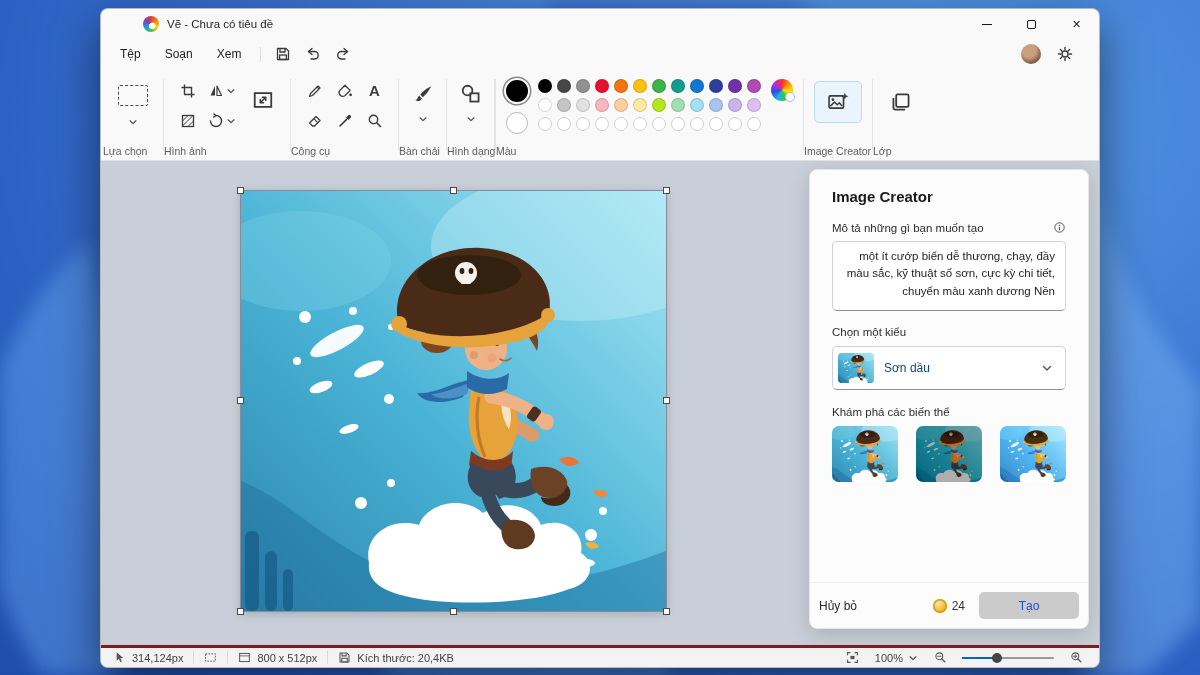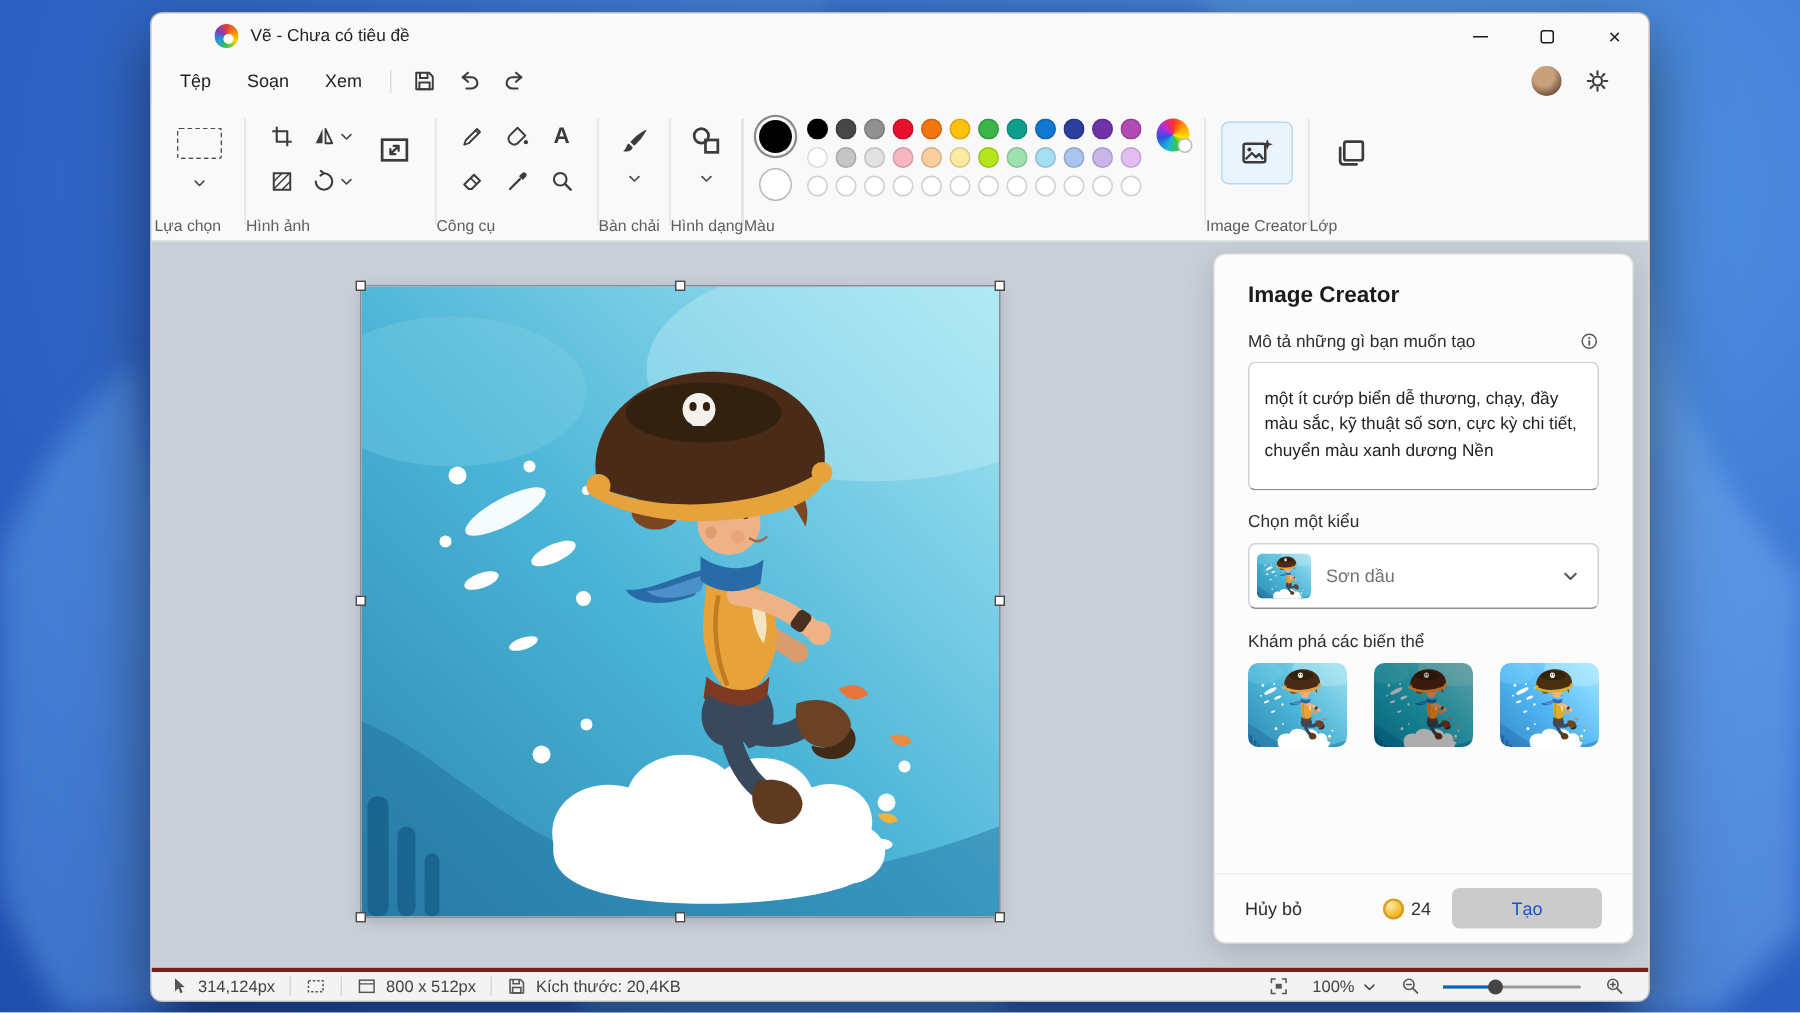--- a/index.html
+++ b/index.html
@@ -86,36 +86,36 @@
 
   
   .ic-panel { position: absolute; left: 708px; top: 8px; width: 280px; height: 460px;
     background: #fcfcfd; border: 1px solid #e6e6e6; border-radius: 8px;
     box-shadow: 0 6px 20px rgba(0,0,0,.15); padding: 18px 22px 0; }
   .panel-title { font-size: 15px; font-weight: 700; color: #1b1b1b; margin-bottom: 16px; }
   .prompt-head { display: flex; align-items: center; justify-content: space-between; margin-bottom: 7px; }
   .field-label { font-size: 11.5px; color: #2d2d2d; }
   .info { width: 13px; height: 13px; color: #555; }
   .prompt-box { border: 1px solid #d2d2d2; border-bottom-color: #8f8f8f; border-radius: 5px;
-    background: #fff; padding: 16px 10px; font-size: 11.5px; line-height: 1.5; color: #1e1e1e;
-    min-height: 70px; margin-bottom: 15px; }
+    background: #fff; padding: 6px 10px; font-size: 11.5px; line-height: 1.5; color: #1e1e1e;
+    min-height: 70px; margin-bottom: 15px; text-align: right; }
   .block { display: block; margin-bottom: 8px; }
   .style-select { display: flex; align-items: center; gap: 10px; border: 1px solid #d2d2d2;
     border-bottom-color: #8f8f8f; border-radius: 5px; background: #fff; height: 44px;
     padding: 0 12px 0 5px; margin-bottom: 16px; }
   .style-thumb { width: 36px; height: 30px; border-radius: 4px; overflow: hidden; display: block; flex: none; }
   .style-thumb svg, .variant svg { width: 100%; height: 100%; display: block; }
-  .style-value { font-size: 12px; color: #737373; }
+  .style-value { font-size: 12px; color: #0c4a6e; }
   .style-select .chev { margin-left: auto; width: 12px; height: 12px; color: #555; }
   .variants { display: flex; gap: 18px; }
   .variant { width: 66px; height: 56px; border-radius: 7px; overflow: hidden; display: block; }
   .v2 svg { filter: brightness(.68) saturate(1.35) hue-rotate(-8deg); }
   .v3 svg { filter: brightness(1.03) hue-rotate(10deg) saturate(1.1); }
   .panel-footer { position: absolute; left: 0; right: 0; bottom: 0; height: 46px;
-    border-top: 1px solid #ececec; display: flex; align-items: center; padding: 0 20px; gap: 14px; }
+    border-top: 1px solid #ececec; display: flex; align-items: center; padding: 0 9px; gap: 14px; }
   .cancel { font-size: 12px; color: #2a2a2a; }
   .credits { margin-left: auto; display: flex; align-items: center; gap: 5px; font-size: 12px; color: #333; }
   .coin { width: 14px; height: 14px; border-radius: 50%;
     background: radial-gradient(circle at 35% 30%, #ffe9a8, #f4bc2e 55%, #c8881c);
     box-shadow: inset 0 0 0 1.5px #d89b22; display: block; }
   .create-btn { width: 100px; height: 27px; background: #cbcbcb; border: none; border-radius: 5px;
     font-size: 12px; color: #1d4ed8; font-family: inherit; }
 
   
   .statusbar { height: 22px; background: #f3f3f3; border-top: 3px solid #7f1d1d; display: flex;

